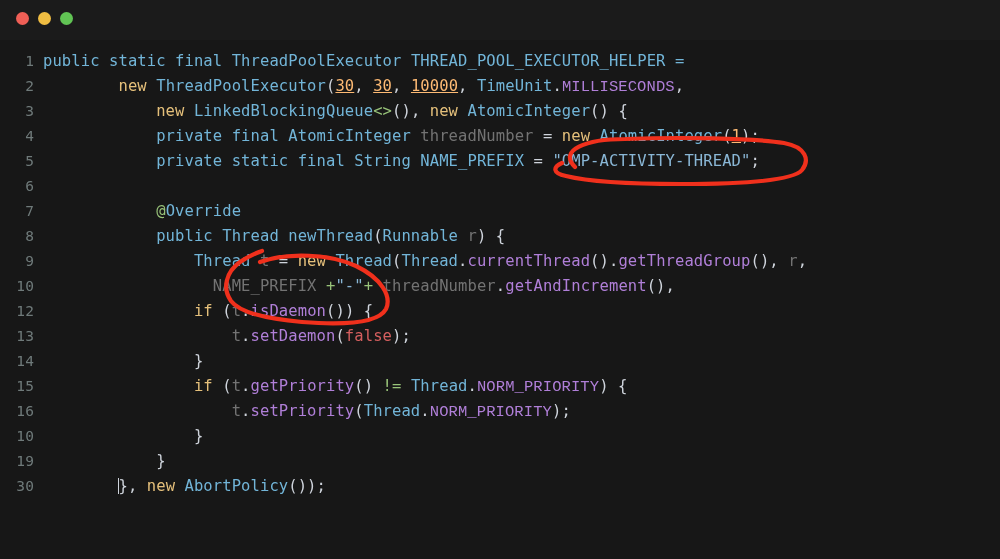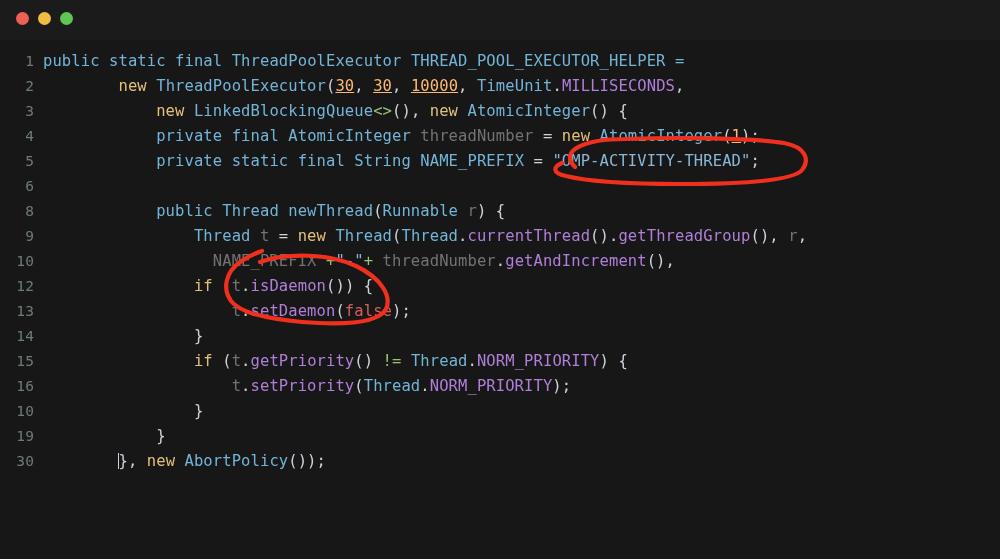--- a/index.html
+++ b/index.html
@@ -66,21 +66,21 @@
     user-select: none;
   }
   .src { color: #c8ccd4; }
 
   
   .kw   { color: #e5c07b; }  
   .mod  { color: #72b5d8; }  
   .type { color: #72b5d8; }  
   .num  { color: #fdba74; text-decoration: underline; }  
   .lit  { color: #d55f5f; }  
-  .cst  { color: #b07fd8; }  
+  .cst  { color: #b07fd8; font-family: Liberation Mono, monospace; }  
   .mth  { color: #b07fd8; }  
   .str  { color: #8ab7d6; }  
   .op   { color: #98c379; }  
   .pun  { color: #cfd4dc; }  
   .var  { color: #737373; }  
 
   
   .caret {
     display: inline-block;
     width: 1px;
@@ -111,20 +111,21 @@
     </div>
   </div>
 
   <div id="code">
       <div class="line"><span class="ln">1</span><span class="src"><span class="mod">public</span><span class="src"> </span><span class="mod">static</span><span class="src"> </span><span class="mod">final</span><span class="src"> </span><span class="type">ThreadPoolExecutor</span><span class="src"> </span><span class="type">THREAD_POOL_EXECUTOR_HELPER</span><span class="src"> </span><span class="type">=</span></span></div>
       <div class="line"><span class="ln">2</span><span class="src"><span class="src">        </span><span class="kw">new</span><span class="src"> </span><span class="type">ThreadPoolExecutor</span><span class="pun">(</span><span class="num">30</span><span class="pun">, </span><span class="num">30</span><span class="pun">, </span><span class="num">10000</span><span class="pun">, </span><span class="type">TimeUnit</span><span class="pun">.</span><span class="cst">MILLISECONDS</span><span class="pun">,</span></span></div>
       <div class="line"><span class="ln">3</span><span class="src"><span class="src">            </span><span class="kw">new</span><span class="src"> </span><span class="type">LinkedBlockingQueue</span><span class="op">&lt;&gt;</span><span class="pun">(), </span><span class="kw">new</span><span class="src"> </span><span class="type">AtomicInteger</span><span class="pun">() {</span></span></div>
       <div class="line"><span class="ln">4</span><span class="src"><span class="src">            </span><span class="mod">private</span><span class="src"> </span><span class="mod">final</span><span class="src"> </span><span class="type">AtomicInteger</span><span class="src"> </span><span class="var">threadNumber</span><span class="pun"> = </span><span class="kw">new</span><span class="src"> </span><span class="type">AtomicInteger</span><span class="pun">(</span><span class="num">1</span><span class="pun">);</span></span></div>
       <div class="line"><span class="ln">5</span><span class="src"><span class="src">            </span><span class="mod">private</span><span class="src"> </span><span class="mod">static</span><span class="src"> </span><span class="mod">final</span><span class="src"> </span><span class="type">String</span><span class="src"> </span><span class="type">NAME_PREFIX</span><span class="pun"> = </span><span class="str">"OMP-ACTIVITY-THREAD"</span><span class="pun">;</span></span></div>
       <div class="line"><span class="ln">6</span><span class="src"></span></div>
+      <div class="line"><span class="ln">7</span><span class="src"><span class="src">            </span><span class="op">@</span><span class="type">Override</span></span></div>
       <div class="line"><span class="ln">8</span><span class="src"><span class="src">            </span><span class="mod">public</span><span class="src"> </span><span class="type">Thread</span><span class="src"> </span><span class="type">newThread</span><span class="pun">(</span><span class="type">Runnable</span><span class="src"> </span><span class="var">r</span><span class="pun">) {</span></span></div>
       <div class="line"><span class="ln">9</span><span class="src"><span class="src">                </span><span class="type">Thread</span><span class="src"> </span><span class="var">t</span><span class="pun"> = </span><span class="kw">new</span><span class="src"> </span><span class="type">Thread</span><span class="pun">(</span><span class="type">Thread</span><span class="pun">.</span><span class="mth">currentThread</span><span class="pun">().</span><span class="mth">getThreadGroup</span><span class="pun">(), </span><span class="var">r</span><span class="pun">,</span></span></div>
       <div class="line"><span class="ln">10</span><span class="src"><span class="src">                  </span><span class="var">NAME_PREFIX</span><span class="src"> </span><span class="op">+</span><span class="str">"-"</span><span class="op">+</span><span class="src"> </span><span class="var">threadNumber</span><span class="pun">.</span><span class="mth">getAndIncrement</span><span class="pun">(),</span></span></div>
       <div class="line"><span class="ln">12</span><span class="src"><span class="src">                </span><span class="kw">if</span><span class="pun"> (</span><span class="var">t</span><span class="pun">.</span><span class="mth">isDaemon</span><span class="pun">()) {</span></span></div>
       <div class="line"><span class="ln">13</span><span class="src"><span class="src">                    </span><span class="var">t</span><span class="pun">.</span><span class="mth">setDaemon</span><span class="pun">(</span><span class="lit">false</span><span class="pun">);</span></span></div>
       <div class="line"><span class="ln">14</span><span class="src"><span class="src">                </span><span class="pun">}</span></span></div>
       <div class="line"><span class="ln">15</span><span class="src"><span class="src">                </span><span class="kw">if</span><span class="pun"> (</span><span class="var">t</span><span class="pun">.</span><span class="mth">getPriority</span><span class="pun">() </span><span class="op">!=</span><span class="src"> </span><span class="type">Thread</span><span class="pun">.</span><span class="cst">NORM_PRIORITY</span><span class="pun">) {</span></span></div>
       <div class="line"><span class="ln">16</span><span class="src"><span class="src">                    </span><span class="var">t</span><span class="pun">.</span><span class="mth">setPriority</span><span class="pun">(</span><span class="type">Thread</span><span class="pun">.</span><span class="cst">NORM_PRIORITY</span><span class="pun">);</span></span></div>
       <div class="line"><span class="ln">10</span><span class="src"><span class="src">                </span><span class="pun">}</span></span></div>
       <div class="line"><span class="ln">19</span><span class="src"><span class="src">            </span><span class="pun">}</span></span></div>

